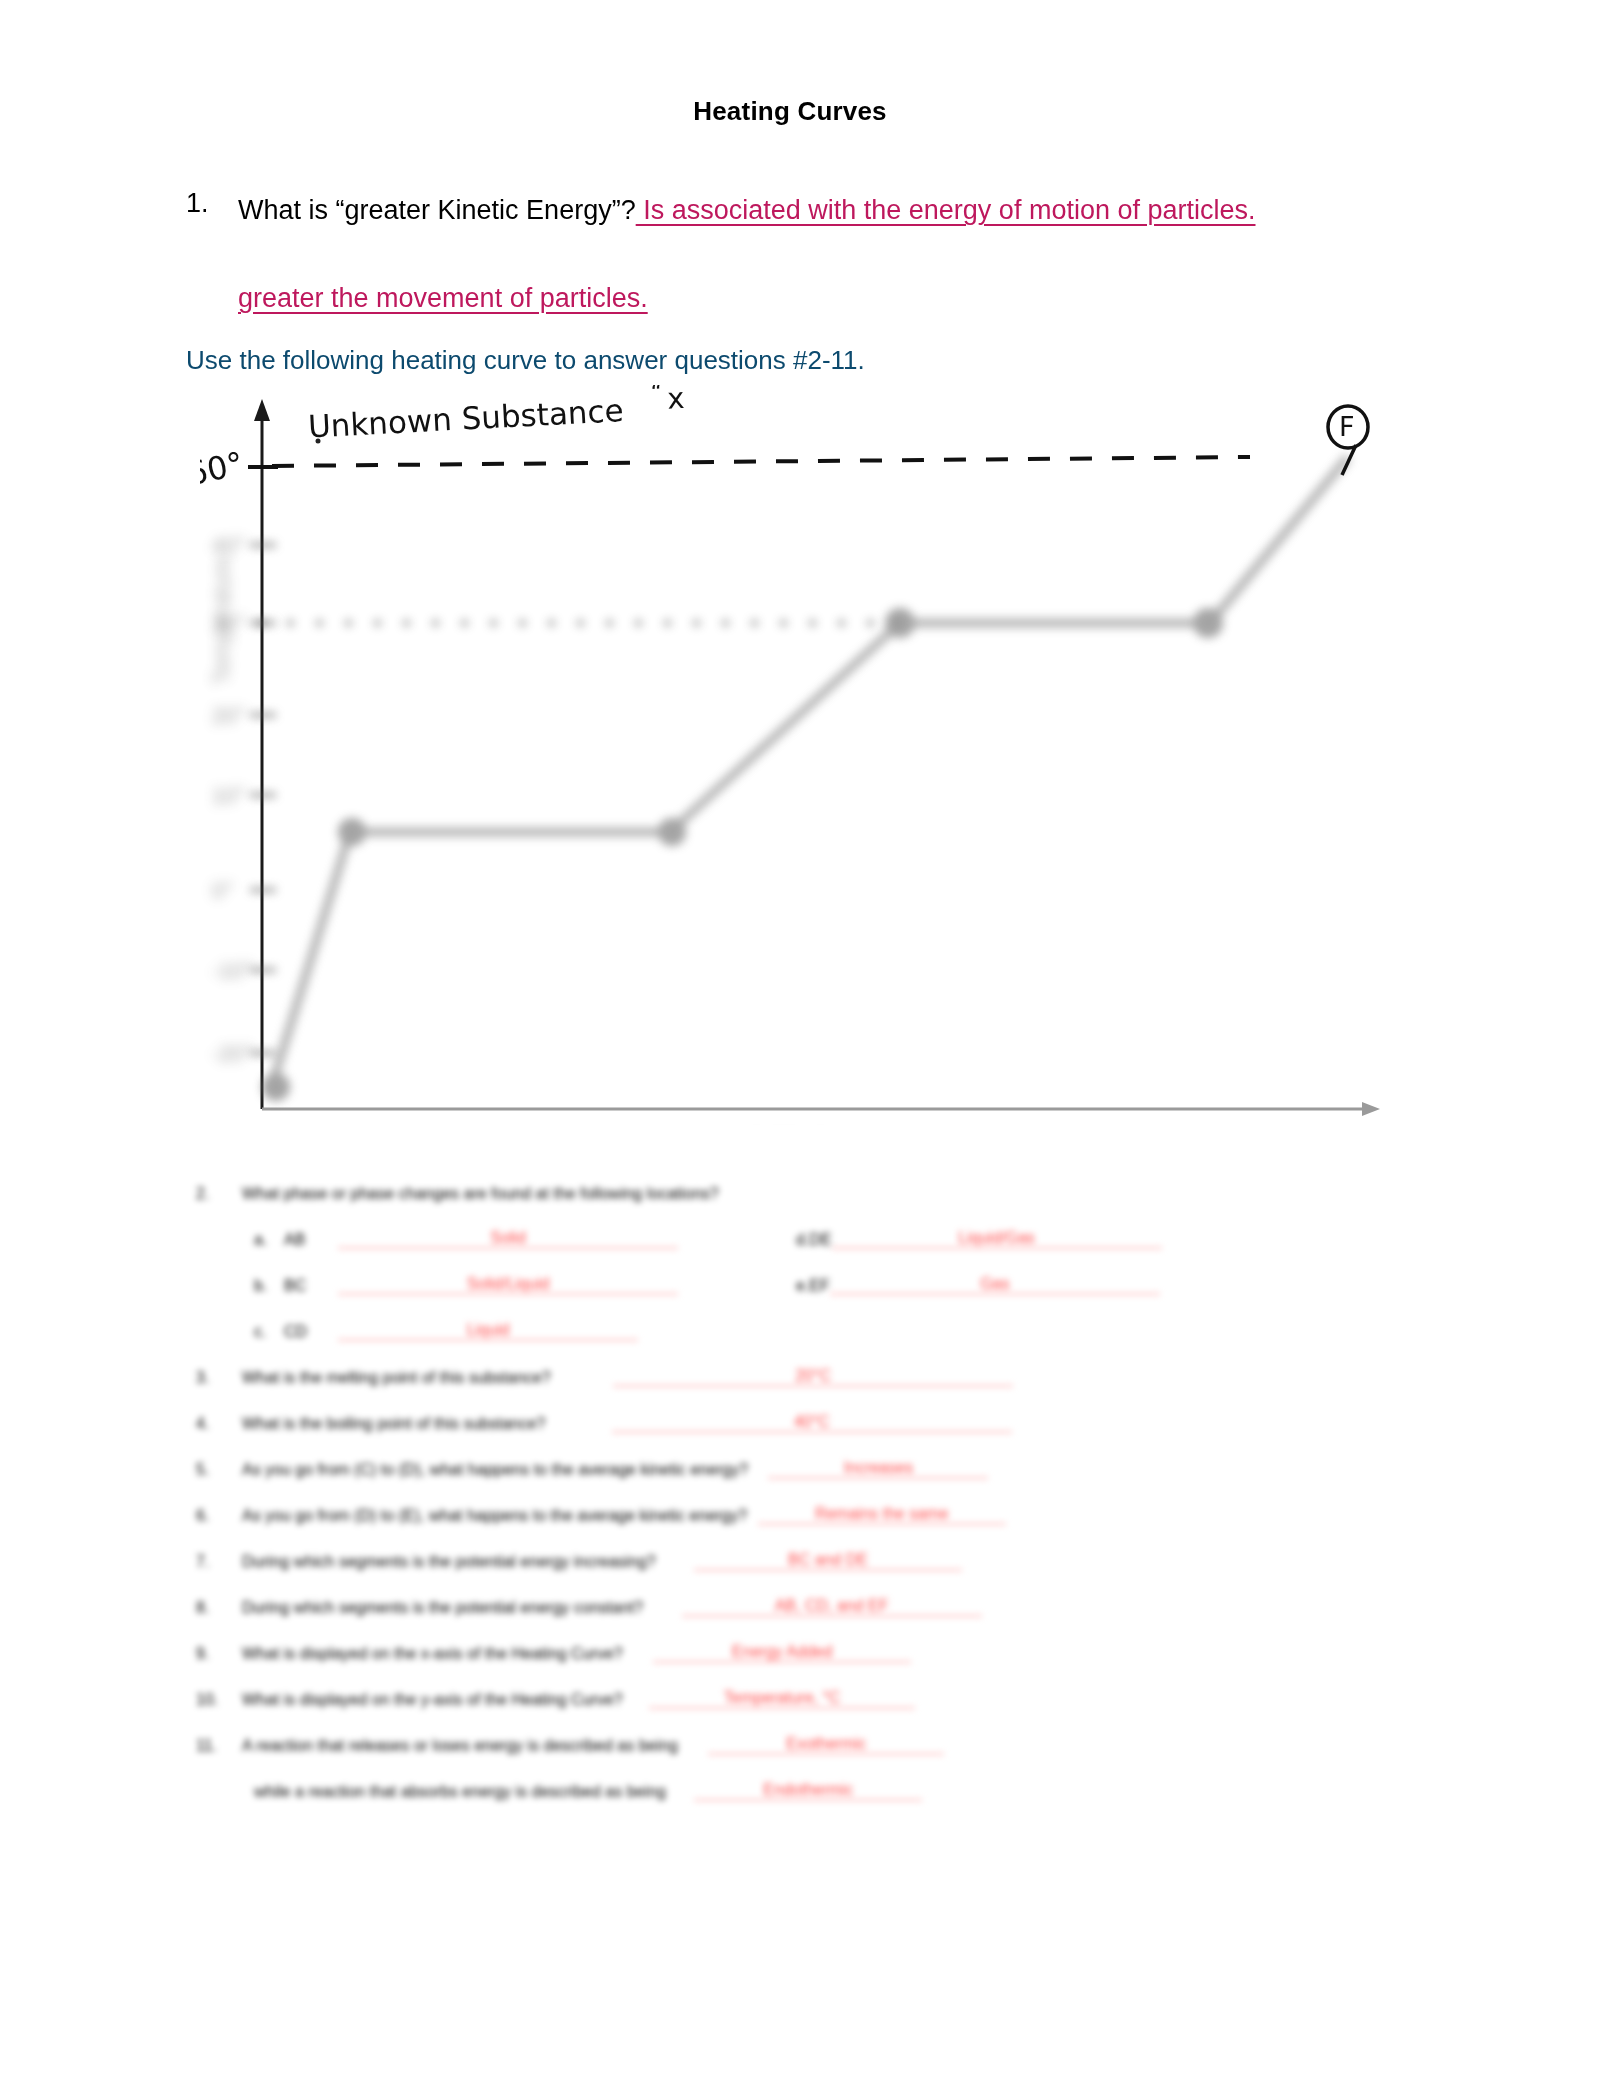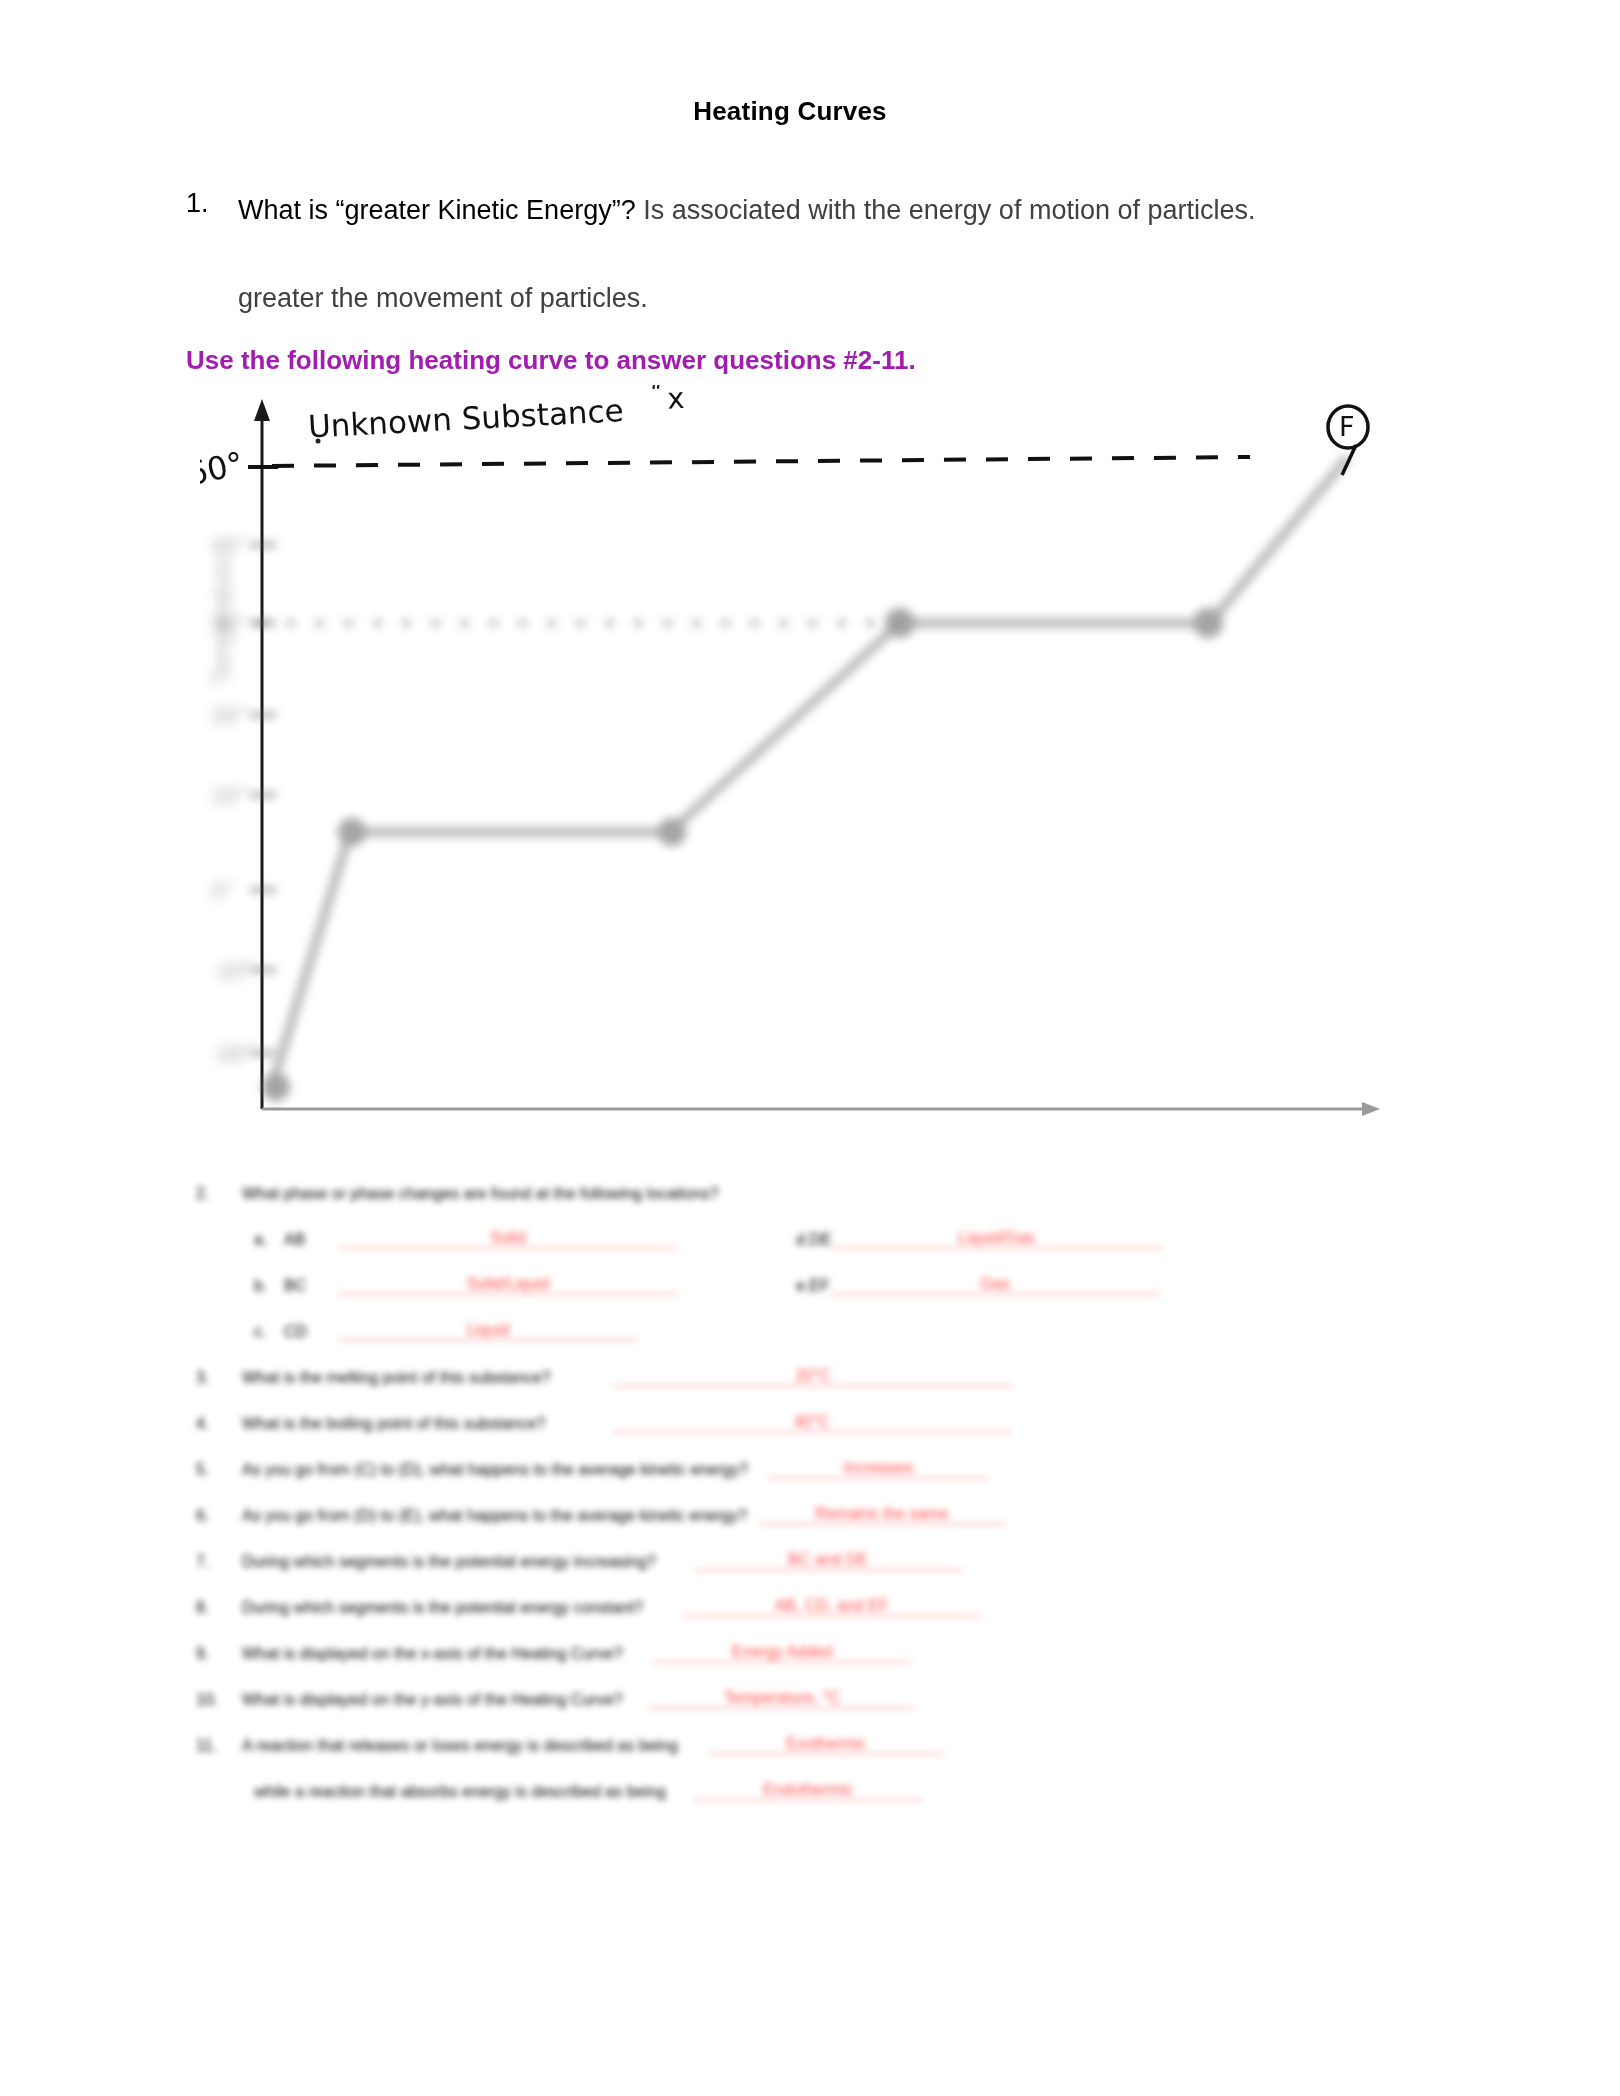--- a/index.html
+++ b/index.html
@@ -18,29 +18,30 @@
     text-align:center;
     font-size:26px; font-weight:bold; color:#000;
     letter-spacing:0.2px;
   }
 
   
   .q1-block { position:absolute; top:188px; left:186px; width:1240px; }
   .q1-num { position:absolute; left:0; top:0; font-size:27px; color:#000; }
   .q1-body { margin-left:52px; font-size:27px; line-height:44px; color:#000; }
   .ans-red {
-    color:#404040;
+    color:#be185d;
+    text-decoration:underline;
     text-decoration-thickness:2px;
     text-underline-offset:5px;
     text-align:right;
   }
 
   .instruction {
     position:absolute; top:345px; left:186px;
-    font-size:26px; font-weight:bold; color:#a21caf;
+    font-size:26px; font-weight:normal; color:#0c4a6e;
   }
 
   
   .graph-wrap {
     position:absolute; top:385px; left:200px;
     width:1200px; height:740px;
   }
   .graph-svg { display:block; }
   .hand { font-family:"DejaVu Sans", sans-serif; }
 

